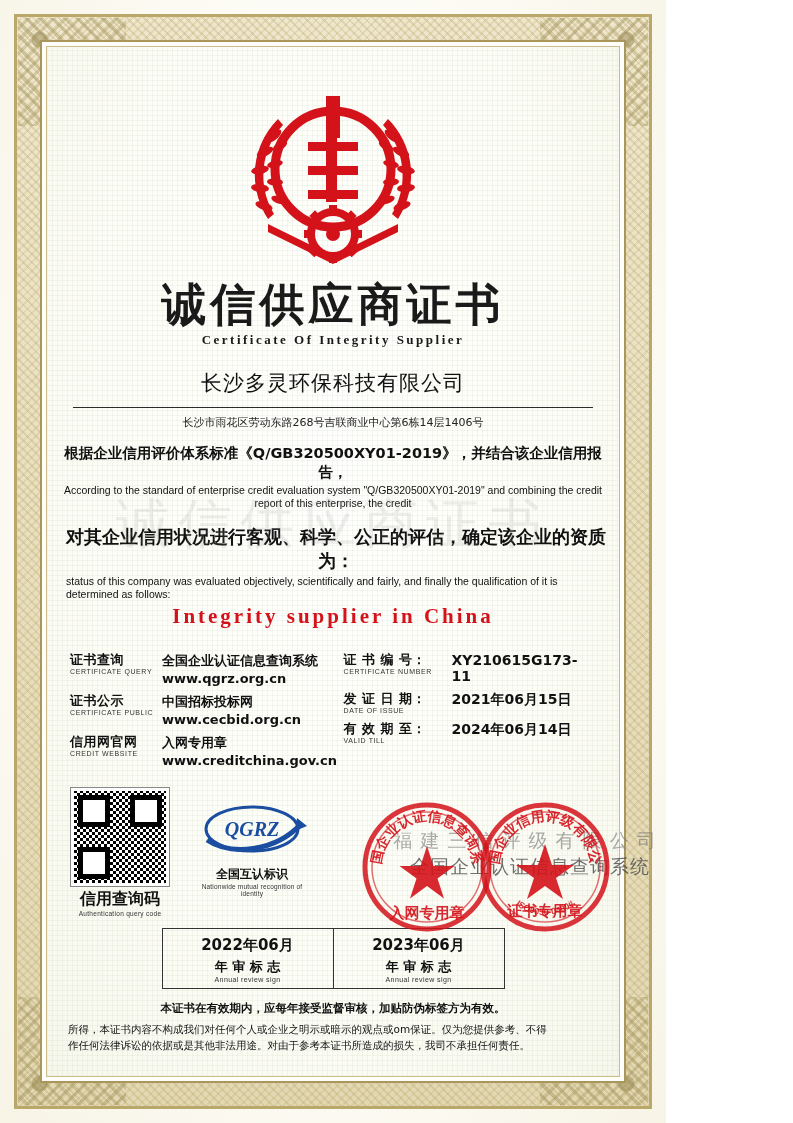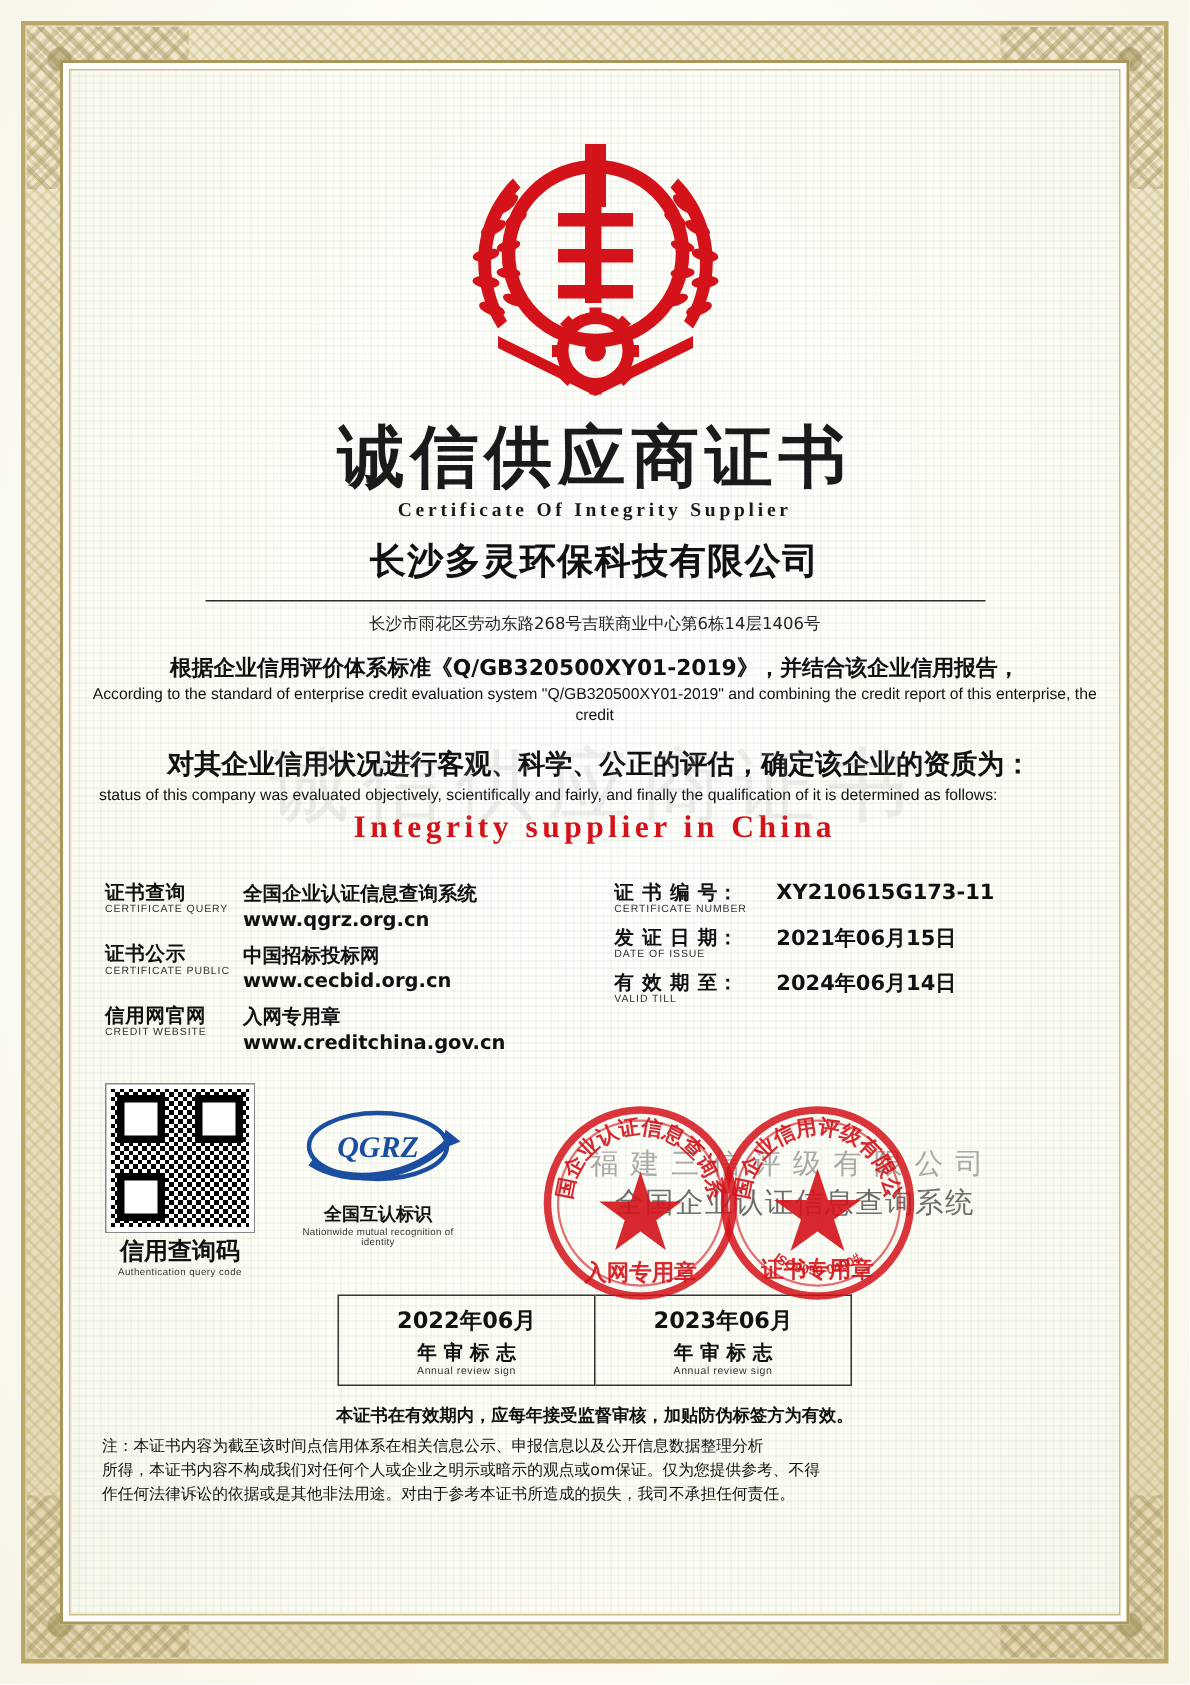--- a/index.html
+++ b/index.html
@@ -4,21 +4,21 @@
 <style>
   html,body{margin:0;padding:0;}
   body{
     width:793px;height:1123px;
     background:#ffffff;
     font-family:"Liberation Sans", sans-serif;
     overflow:hidden;
   }
   .cert{
     position:relative;
-    width:793px;height:1123px;
+    width:666px;height:1123px;
     box-sizing:border-box;
     background:
       radial-gradient(ellipse at 50% 45%, #ffffff 0%, #fdfcf6 55%, #f7f4e6 100%);
   }
   
   .frame-outer{
     position:absolute;left:14px;top:14px;right:14px;bottom:14px;
     border:3px solid #b9a86a;
     background:
       repeating-linear-gradient(45deg, rgba(186,168,104,.30) 0 2px, rgba(255,255,255,0) 2px 6px),
@@ -74,22 +74,22 @@
     font-size:45px;font-weight:bold;letter-spacing:4px;
     color:#1a1a1a;margin-top:6px;line-height:1.1;
   }
   .title-en{
     font-family:"Liberation Serif",serif;
     font-size:13px;font-weight:bold;letter-spacing:2.5px;
     color:#1a1a1a;margin-top:2px;
   }
   .company{
     font-family:"DejaVu Sans","Liberation Sans",sans-serif;
-    font-size:24px;font-weight:bold;color:#111;
-    margin-top:10px;letter-spacing:1px;
+    font-size:21px;font-weight:normal;color:#111;
+    margin-top:21px;letter-spacing:1px;
   }
   .rule{
     width:520px;height:1px;background:#2b2b2b;margin:10px auto 0;
   }
   .address{
     font-family:"DejaVu Sans","Liberation Sans",sans-serif;
     font-size:11px;color:#222;margin-top:7px;
   }
   .para{
     margin-top:14px;
@@ -472,20 +472,19 @@
       <div class="review-box">
         <div class="rv-date">2023年06月</div>
         <div class="rv-cn">年 审 标 志</div>
         <div class="rv-en">Annual review sign</div>
       </div>
     </div>
 
     <div class="note">本证书在有效期内，应每年接受监督审核，加贴防伪标签方为有效。</div>
 
     <div class="disclaimer">
-      <div>注：本证书内容为截至该时间点信用体系在相关信息公示、申报信息以及公开信息数据整理分析</div>
       <div>所得，本证书内容不构成我们对任何个人或企业之明示或暗示的观点或om保证。仅为您提供参考、不得</div>
       <div>作任何法律诉讼的依据或是其他非法用途。对由于参考本证书所造成的损失，我司不承担任何责任。</div>
     </div>
 
     <div class="watermark">诚信供应商证书</div>
   </div>
 </div>
 
 </body></html>

